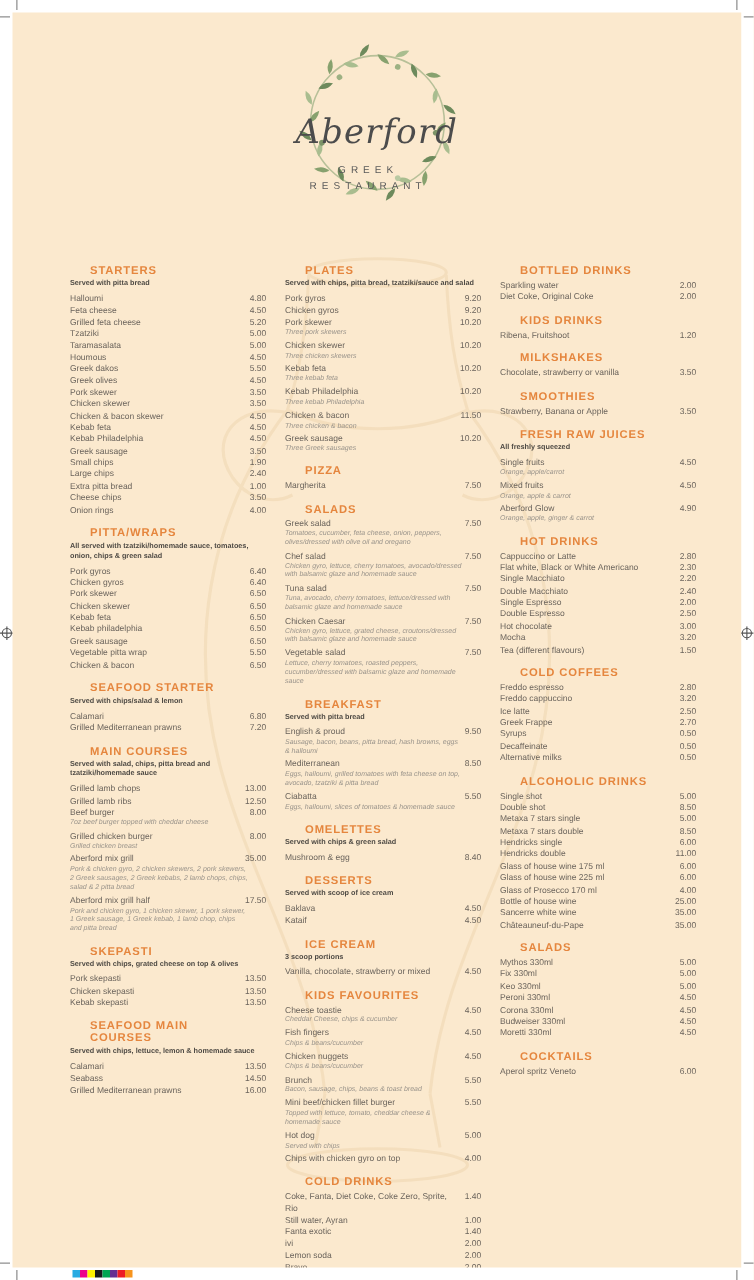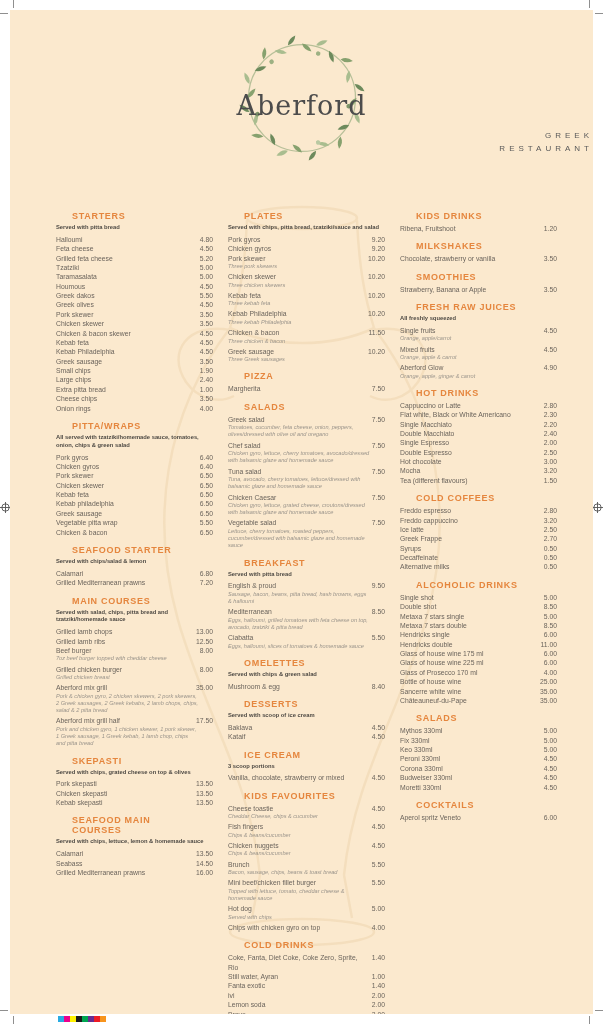--- a/index.html
+++ b/index.html
@@ -30,24 +30,24 @@
   .menu-page{
     position:absolute;top:10px;left:10px;right:10px;bottom:10px;
     background:var(--page-bg);overflow:hidden;
   }
   .vase{position:absolute;top:170px;left:50%;transform:translateX(-50%);width:400px;pointer-events:none;}
   
   .header{position:relative;height:182px;}
   .wreath{display:block;margin:16px auto 0;width:144px;height:144px;}
   .brand-name{
     position:absolute;top:64px;left:0;right:0;text-align:center;
-    font-family:"DejaVu Serif",serif;
+    font-family:"DejaVu Serif",serif;font-style:italic;
     font-size:27px;color:#4c4c4c;letter-spacing:1px;
   }
-  .brand-sub{position:absolute;left:0;right:0;text-align:right;color:#5a5a5a;font-size:8px;letter-spacing:4px;font-family:"Liberation Sans",sans-serif;}
+  .brand-sub{position:absolute;left:0;right:14px;text-align:center;color:#5a5a5a;font-size:8px;letter-spacing:4px;font-family:"Liberation Sans",sans-serif;}
   .sub1{top:105px;} .sub2{top:118px;}
   
   .menu-columns{position:relative;display:flex;gap:15px;padding:3px 36px 0 46px;}
   .menu-column{flex:1;min-width:0;}
   .menu-section{margin:0 0 8px;}
   .section-title{color:var(--heading);font-size:9px;font-weight:bold;letter-spacing:.7px;margin:0 16px 3px;}
   .section-note{font-size:5.8px;font-weight:bold;color:#4e4a44;margin:0 0 3px;line-height:1.35;}
   .menu-item{display:flex;justify-content:space-between;align-items:baseline;font-size:6.8px;color:var(--item);line-height:1.38;}
   .item-name{padding-right:5px;}
   .item-price{white-space:nowrap;}
@@ -531,20 +531,31 @@
             <span class="item-price">2.00</span>
           </div>
           <div class="menu-item">
             <span class="item-name">Bravo</span>
             <span class="item-price">2.00</span>
           </div>
         </section>
       </div>
       <div class="menu-column">
         <section class="menu-section">
+          <h3 class="section-title">BOTTLED DRINKS</h3>
+          <div class="menu-item">
+            <span class="item-name">Sparkling water</span>
+            <span class="item-price">2.00</span>
+          </div>
+          <div class="menu-item">
+            <span class="item-name">Diet Coke, Original Coke</span>
+            <span class="item-price">2.00</span>
+          </div>
+        </section>
+        <section class="menu-section">
           <h3 class="section-title">KIDS DRINKS</h3>
           <div class="menu-item">
             <span class="item-name">Ribena, Fruitshoot</span>
             <span class="item-price">1.20</span>
           </div>
         </section>
         <section class="menu-section">
           <h3 class="section-title">MILKSHAKES</h3>
           <div class="menu-item">
             <span class="item-name">Chocolate, strawberry or vanilla</span>

